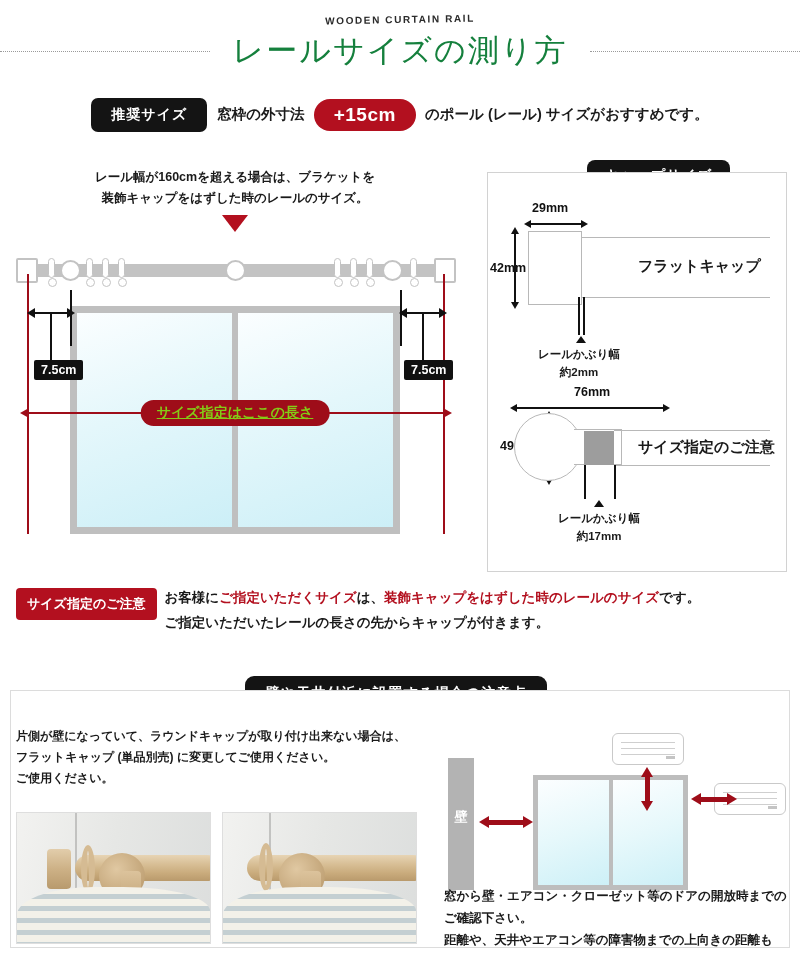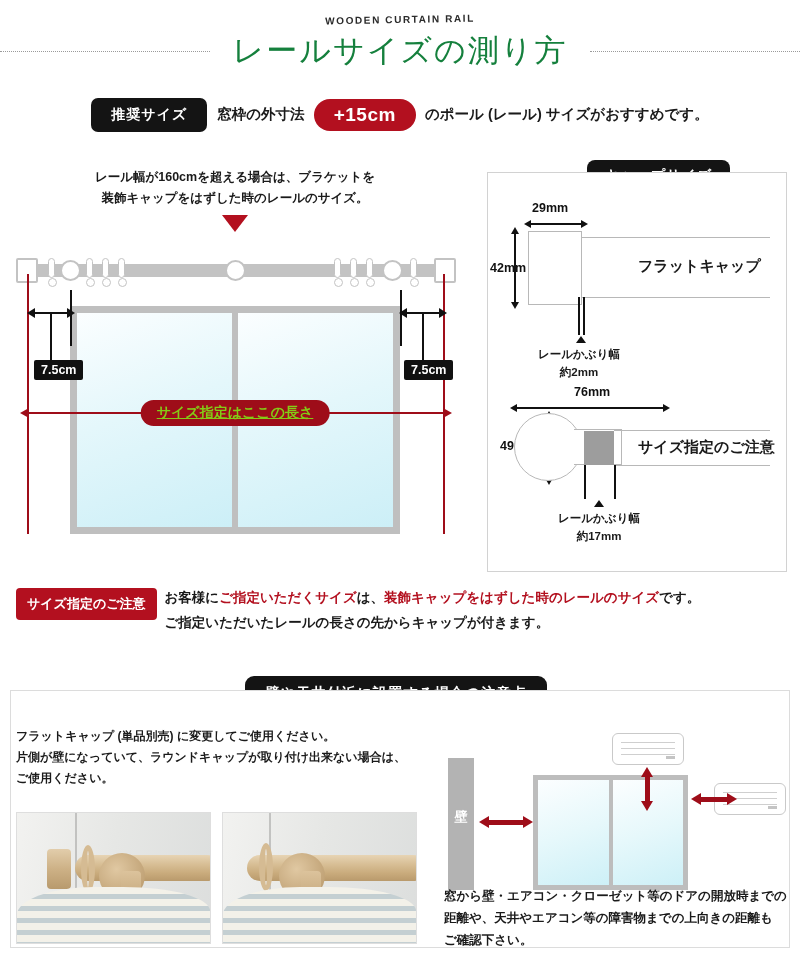--- a/index.html
+++ b/index.html
@@ -370,22 +370,22 @@
       <span>お客様に</span><span class="red-ink">ご指定いただくサイズ</span><span>は、</span><span class="red-ink">装飾キャップをはずした時のレールのサイズ</span><span>です。</span>
     </div>
     <div>ご指定いただいたレールの長さの先からキャップが付きます。</div>
   </span>
 </div>
 
 <div class="bottom-badge">壁や天井付近に設置する場合の注意点</div>
 <div class="bottom-panel"></div>
 
 <div class="bottom-text">
+  <div>片側が壁になっていて、ラウンドキャップが取り付け出来ない場合は、</div>
   <div>フラットキャップ (単品別売) に変更してご使用ください。</div>
-  <div>片側が壁になっていて、ラウンドキャップが取り付け出来ない場合は、</div>
   <div>ご使用ください。</div>
 </div>
 
 <div class="photo photo-a">
   <div class="ph-wall"></div>
   <div class="ph-seam" style="left:58px"></div>
   <div class="ph-rod" style="left:58px; top:42px; right:-10px;"></div>
   <div class="ph-cap-flat" style="left:30px; top:36px;"></div>
   <div class="ph-ring" style="left:64px; top:32px;"></div>
   <div class="ph-bracket-disc" style="left:82px; top:40px;"></div>
@@ -427,15 +427,15 @@
 <div class="ac-unit" style="left:714px; top:783px;">
   <i class="l1"></i>
   <i class="l2"></i>
   <i class="l3"></i>
   <span class="knob"></span>
 </div>
 <div class="rarrow" style="left:700px; top:797px; width:28px;"></div>
 
 <div class="bottom-caption">
   <div>窓から壁・エアコン・クローゼット等のドアの開放時までの</div>
+  <div>ご確認下さい。</div>
   <div>距離や、天井やエアコン等の障害物までの上向きの距離も</div>
-  <div>ご確認下さい。</div>
 </div>
 
 </body></html>

